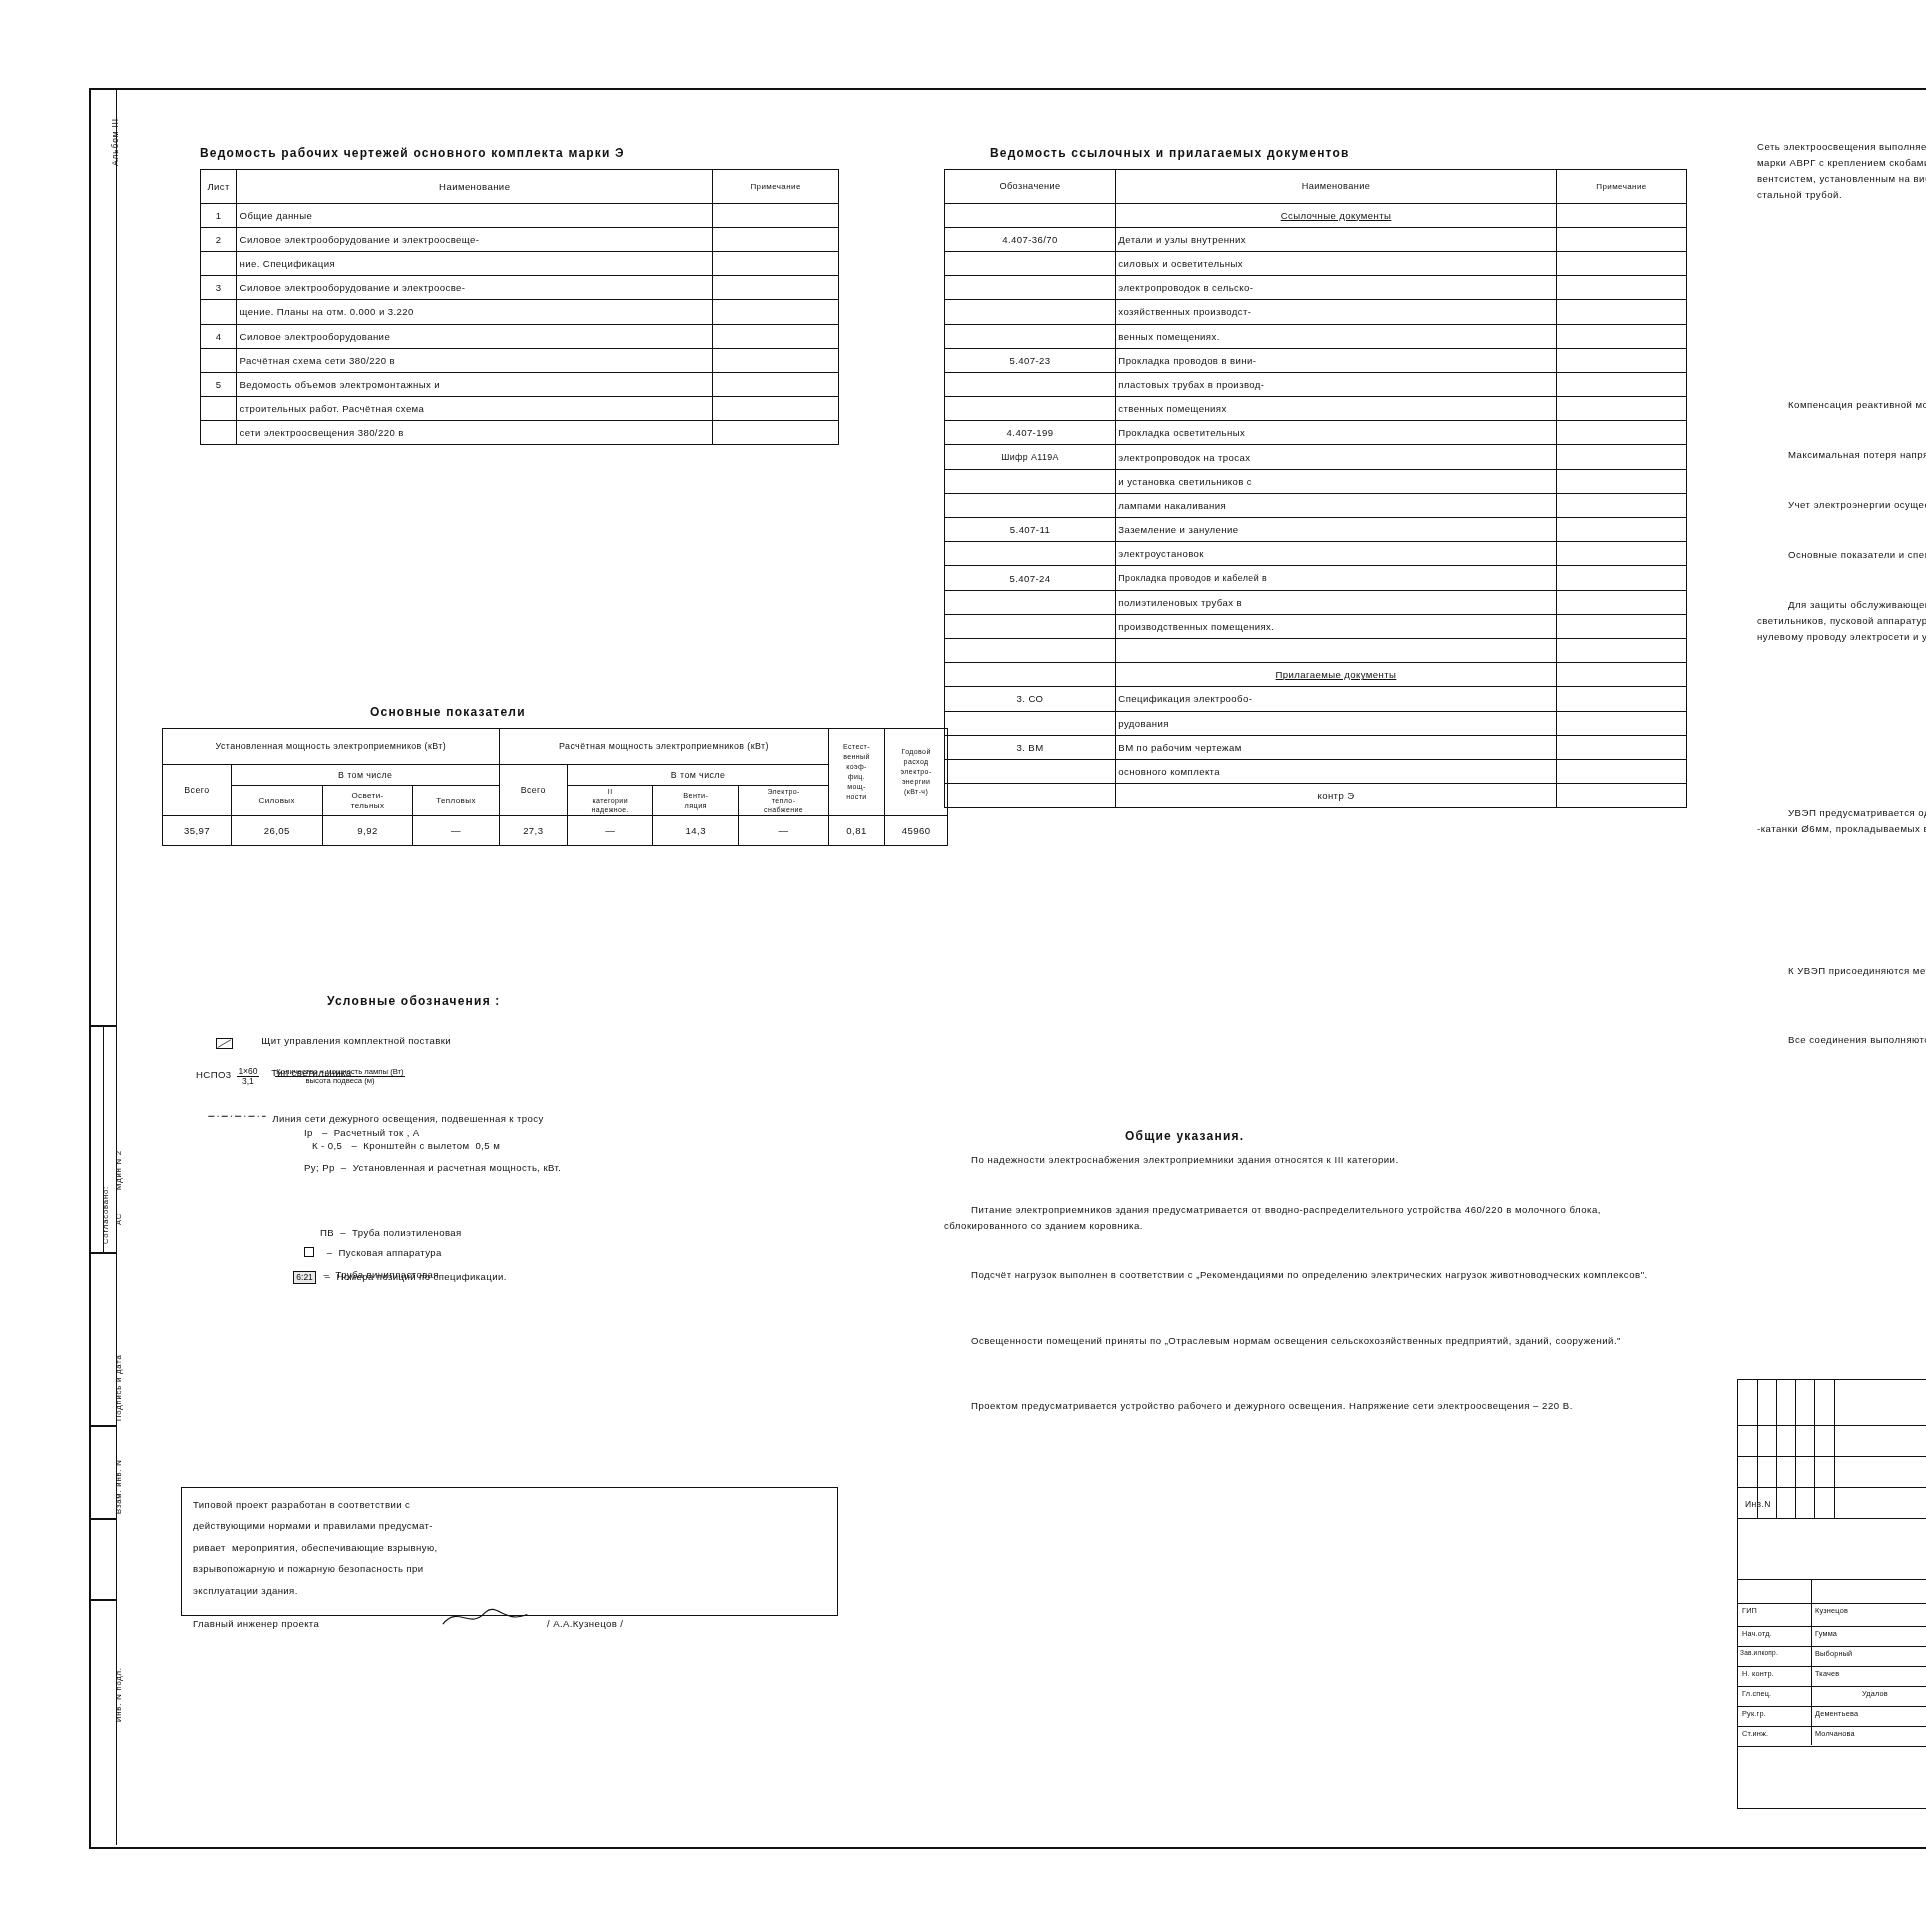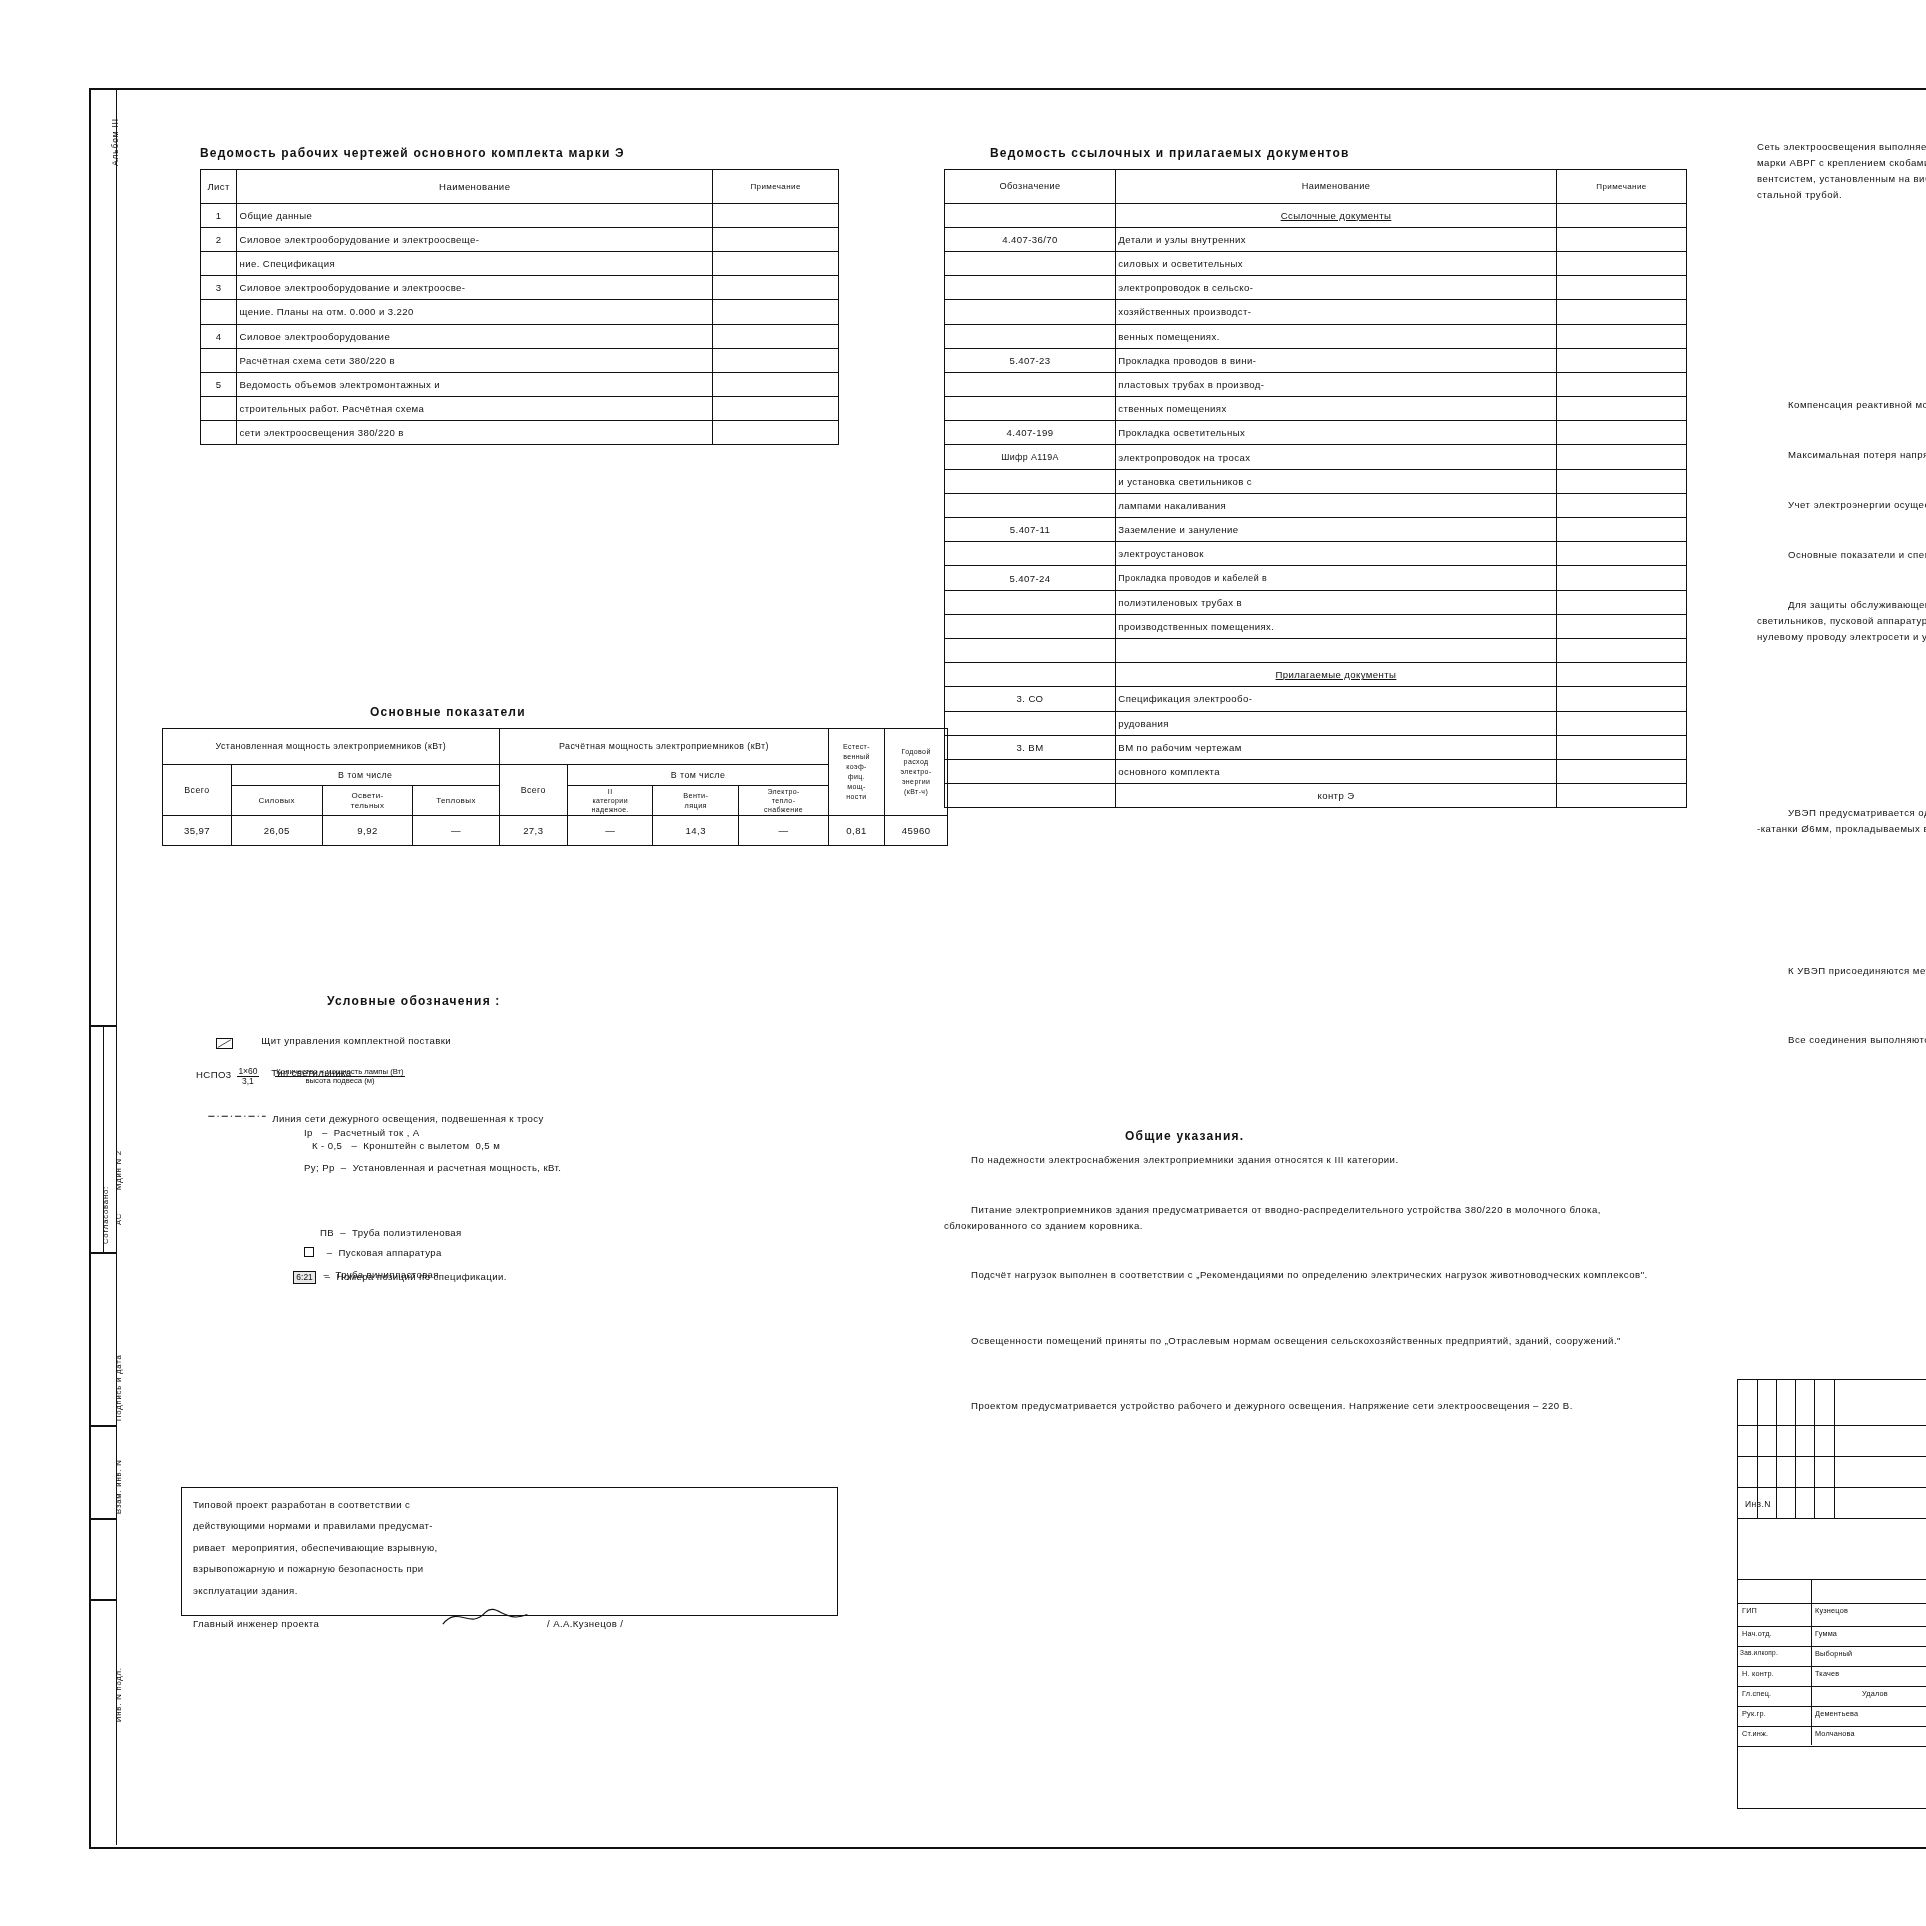--- a/index.html
+++ b/index.html
@@ -350,21 +350,21 @@
     <tr>
           <td class="ctr" style="height:21.6px;"></td>
           <td class="ctr">контр Э</td>
           <td></td>
         </tr>
   </tbody>
     </table>
 
   <div class="t hd" style="left:1125px; top:1129px;">Общие указания.</div>
   <div class="para" style="left:944px; top:1152px; width:743px; text-indent:27px;">По надежности электроснабжения электроприемники здания относятся к III категории.</div>
-  <div class="para" style="left:944px; top:1202px; width:743px; text-indent:27px;">Питание электроприемников здания предусматривается от вводно-распределительного устройства 380/220 в молочного блока, сблокированного со зданием коровника.</div>
+  <div class="para" style="left:944px; top:1202px; width:743px; text-indent:27px;">Питание электроприемников здания предусматривается от вводно-распределительного устройства 460/220 в молочного блока, сблокированного со зданием коровника.</div>
   <div class="para" style="left:944px; top:1267px; width:743px; text-indent:27px;">Подсчёт нагрузок выполнен в соответствии с „Рекомендациями по определению электрических нагрузок животноводческих комплексов".</div>
   <div class="para" style="left:944px; top:1333px; width:743px; text-indent:27px;">Освещенности помещений приняты по „Отраслевым нормам освещения сельскохозяйственных предприятий, зданий, сооружений."</div>
   <div class="para" style="left:944px; top:1398px; width:743px; text-indent:27px;">Проектом предусматривается устройство рабочего и дежурного освещения. Напряжение сети электроосвещения – 220 В.</div>
 
   <div class="para" style="left:1757px; top:139px; width:847px; text-indent:0px;">Сеть электроосвещения выполняется кабелем марки АВРГ, прокладываемым на тросе и по стенам на скобах. Силовая распределительная сеть выполняется кабелем марки АВРГ с креплением скобами и проводами марки АПВ, прокладываемым в подготовке пола в пластмассовых трубах. Подвод питания к электродвигателям вентсистем, установленным на виброоснованиях, выполняется проводом марки ПВ3 с медной жилой в металлорукаве. Кабель проложенный по транспортёру защитить стальной трубой.</div>
   <div class="para" style="left:1757px; top:397px; width:847px; text-indent:31px;">Компенсация реактивной мощности предусматривается на стороне 0,4кв трансформаторной подстанции.</div>
   <div class="para" style="left:1757px; top:447px; width:847px; text-indent:31px;">Максимальная потеря напряжения в силовой электросети не превышает 2,5 %.</div>
   <div class="para" style="left:1757px; top:497px; width:847px; text-indent:31px;">Учет электроэнергии осуществляется централизовано на трансформаторной подстанции.</div>
   <div class="para" style="left:1757px; top:547px; width:847px; text-indent:31px;">Основные показатели и спецификация даны для одного коровника.</div>
 

